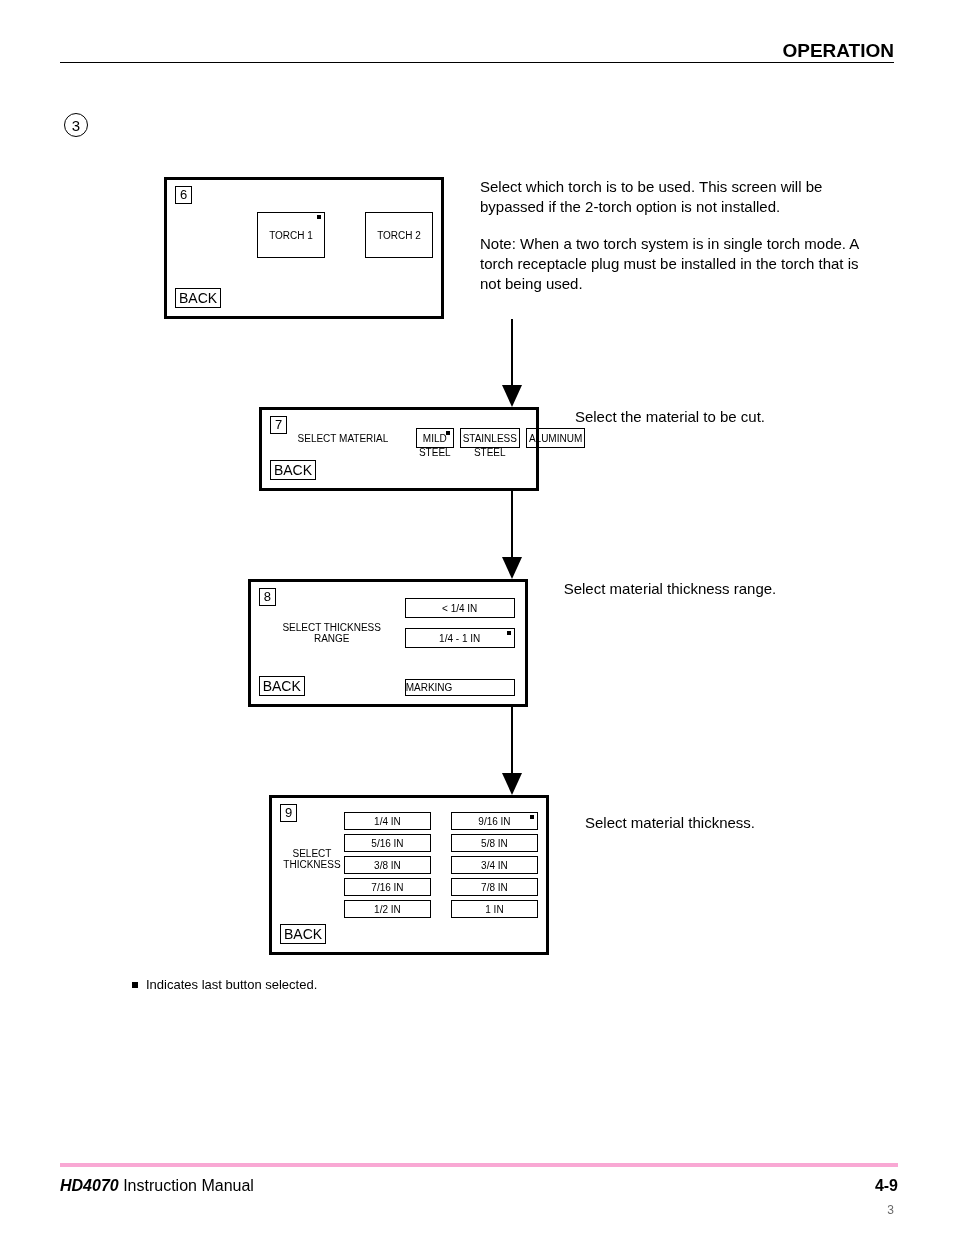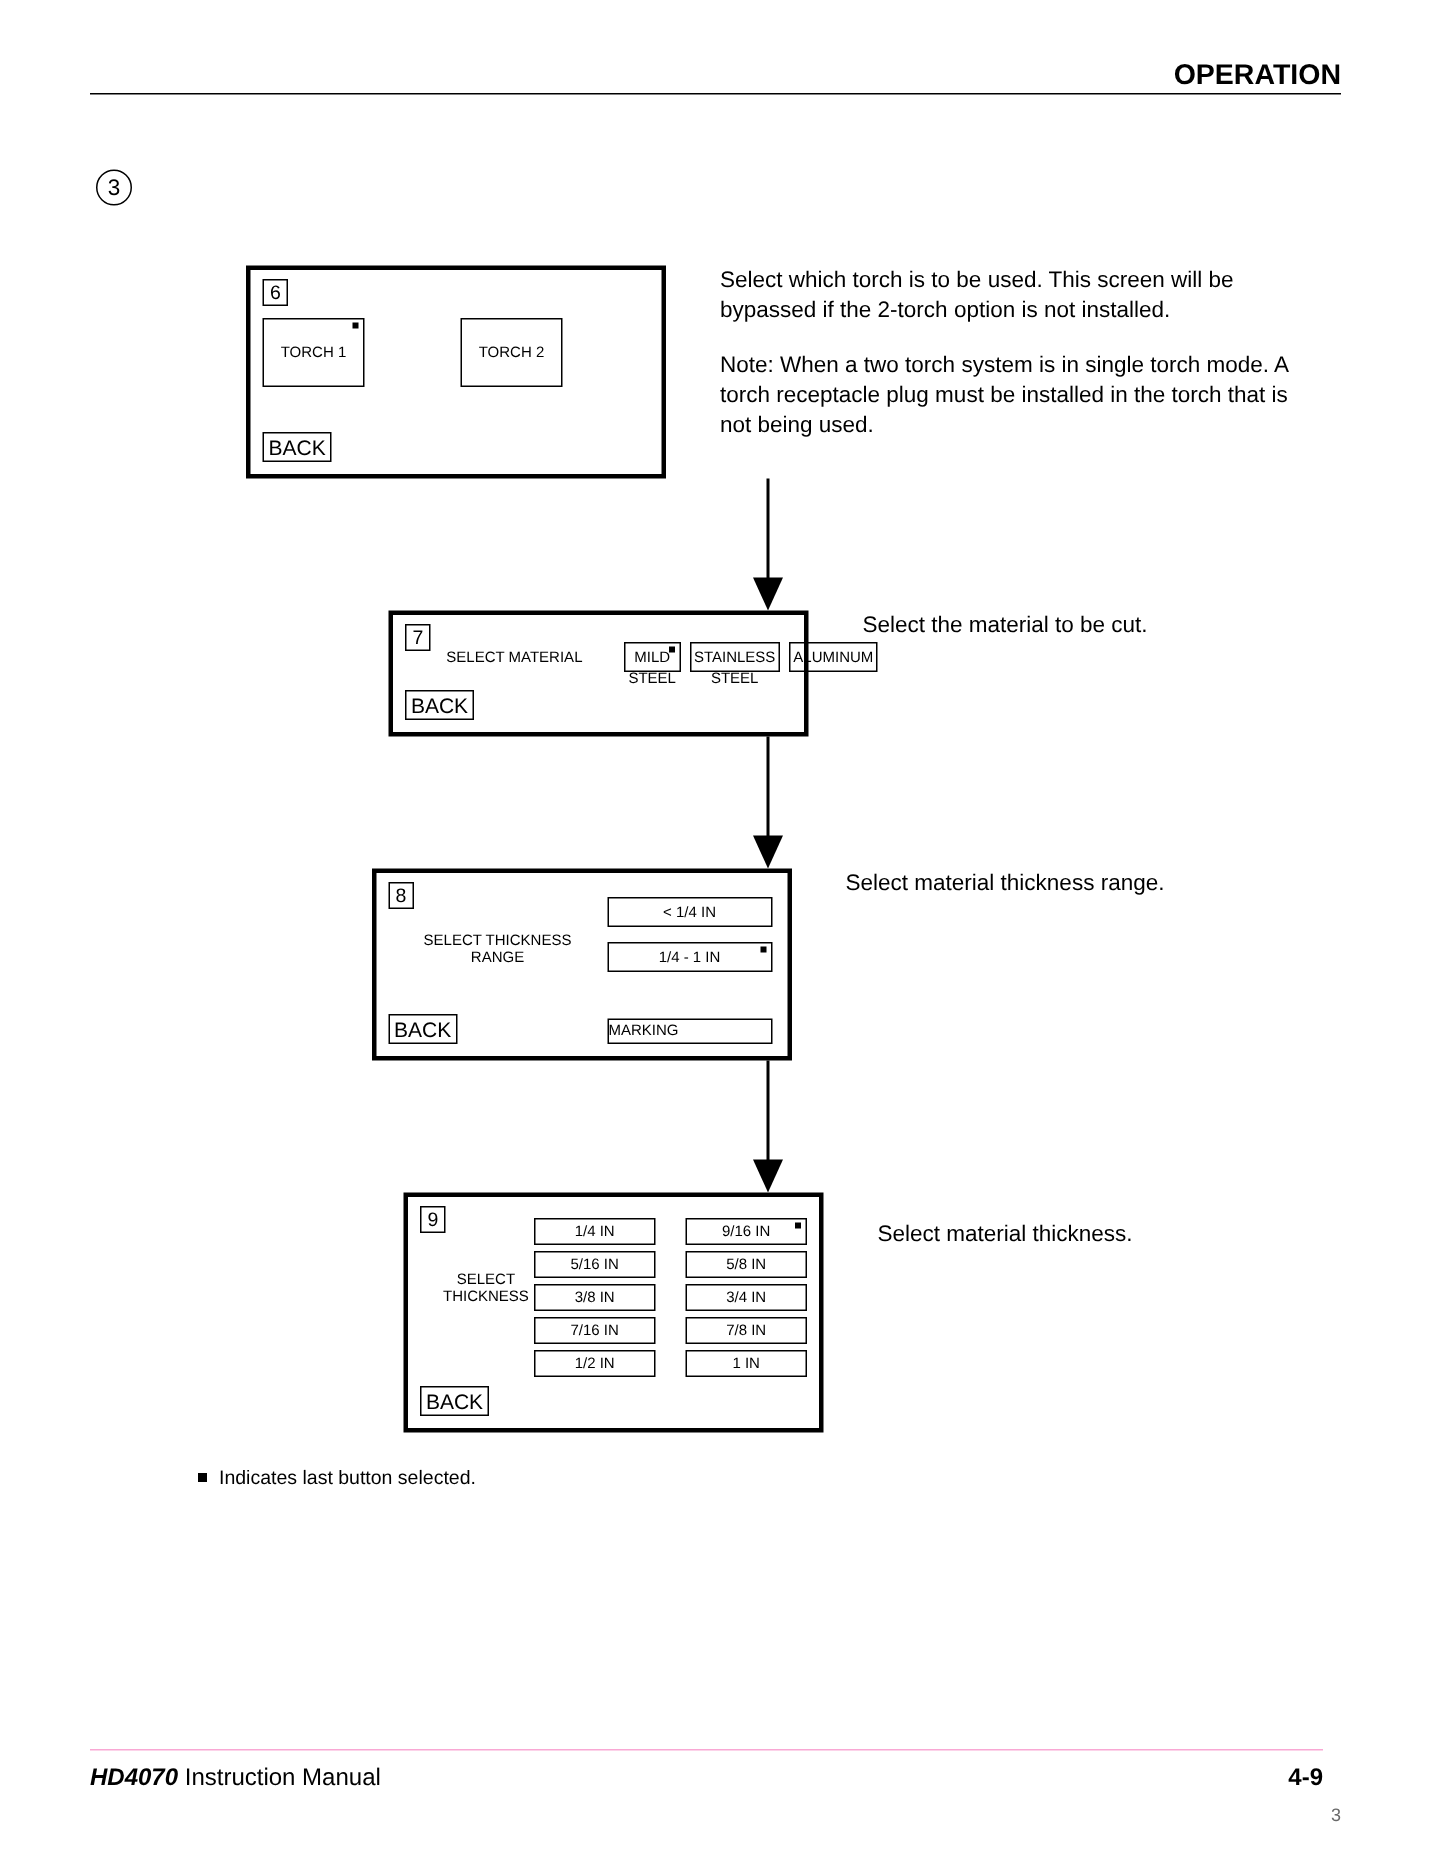--- a/index.html
+++ b/index.html
@@ -88,40 +88,40 @@
   }
   .marker {
     position: absolute;
     top: 2px; right: 3px;
     width: 4px; height: 4px;
     background: #000;
   }
   .lbl-txt { font-size: 10px; text-align: center; }
 
   
-  .s6-body { display: flex; justify-content: flex-start; gap: 64px; padding: 22px 0 30px 0; }
+  .s6-body { display: flex; justify-content: flex-end; gap: 40px; padding: 22px 0 30px 0; }
   .s6-body .big-btn { width: 68px; height: 46px; }
 
   
   .s7-body { display: flex; align-items: center; padding: 8px 0 12px 0; }
   .s7-label { flex: 1; }
   .s7-opts  { display: flex; flex-direction: row; gap: 6px; width: 110px; margin-right: 2px; }
   .s7-opts .mini-btn { height: 20px; line-height: 14px; }
 
   
   .s8-body { display: flex; align-items: flex-start; padding: 6px 0 4px 0; }
   .s8-label { flex: 1; padding-top: 24px; }
   .s8-right { width: 110px; display: flex; flex-direction: column; gap: 10px; margin-right: 2px; }
   .s8-right .mini-btn { height: 20px; line-height: 14px; }
   .s8-foot { display: flex; justify-content: space-between; align-items: flex-end; margin-top: 24px; }
   .marking { width: 110px; text-align: left; border: 1px solid #000; font-size: 10px; padding: 2px 0; margin-right:2px; }
 
   
   .s9-body { display: flex; padding-top: 4px; }
-  .s9-label { width: 64px; font-size: 10px; text-align: center; padding-top: 36px; line-height: 1.1; margin-left: 12px; }
+  .s9-label { width: 64px; font-size: 10px; text-align: center; padding-top: 36px; line-height: 1.1; }
   .s9-cols  { flex: 1; display: flex; gap: 20px; }
   .s9-col   { flex: 1; display: flex; flex-direction: column; gap: 4px; }
   .s9-col .mini-btn { height: 18px; line-height: 12px; }
   .s9-foot { margin-top: 6px; }
 
   
   .arrow-wrap { height: 88px; position: relative; width: 280px; }
   .arrow-line {
     position: absolute;
     left: 50%;
@@ -140,23 +140,23 @@
     border-right: 10px solid transparent;
     border-top: 22px solid #000;
     transform: translateX(-10px);
   }
 
   .footnote { font-size: 13px; margin-top: 22px; margin-left: 72px; display:flex; align-items:center; gap:8px; }
   .foot-marker { width:6px; height:6px; background:#000; display:inline-block; }
 
   .footer-bar {
     position: absolute;
-    left: 60px; right: 72px;
+    left: 60px; right: 56px;
     bottom: 40px;
-    border-top: 1px solid #f9a8d4;
+    border-top: 4px solid #f9a8d4;
     padding-top: 10px;
     display: flex;
     justify-content: space-between;
     font-size: 16px;
   }
   .footer-left .prod { font-style: italic; font-weight: bold; }
   .footer-right { font-weight: bold; }
   .pdf-pg {
     position: absolute;
     right: 60px;

